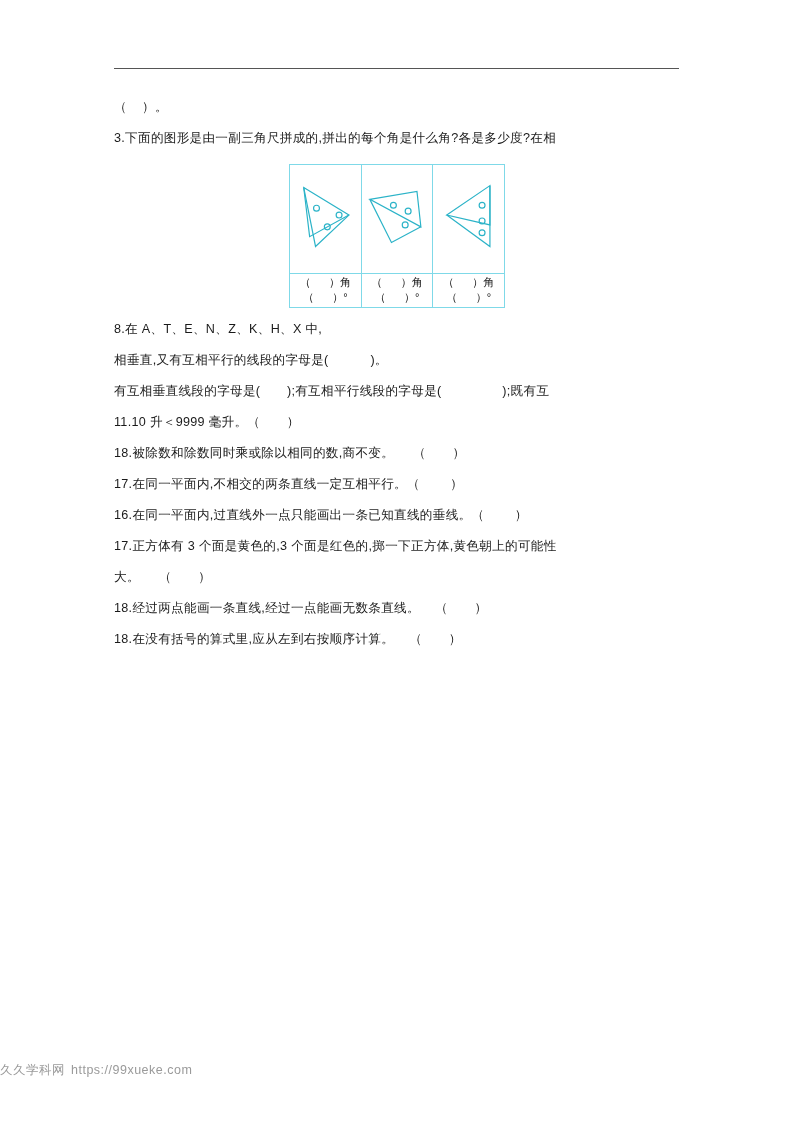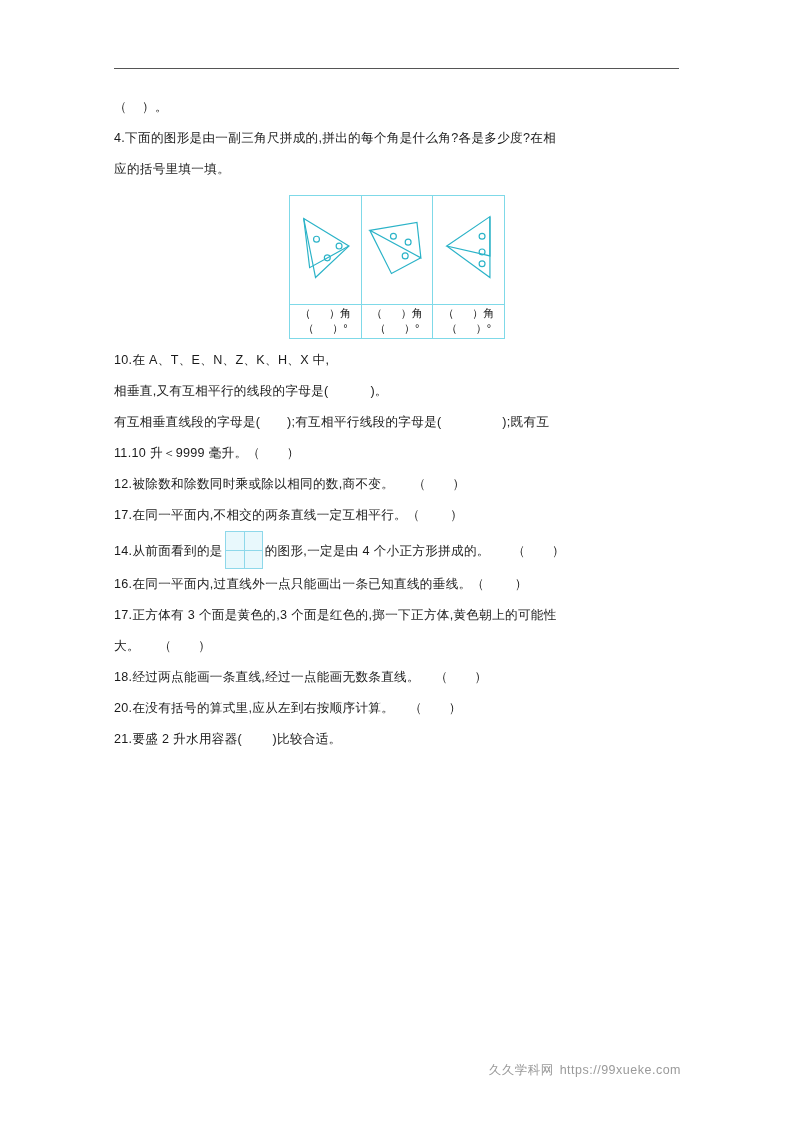--- a/index.html
+++ b/index.html
@@ -103,39 +103,38 @@
   }
   .mini-grid::after {
     top: 50%; left: 0; height: 1px; width: 100%;
   }
 
   .footer {
     position: absolute;
     left: 0;
     top: 1062px;
     width: 681px;
-    text-align: right;
+    text-align: left;
     font-size: 12.5px;
     color: #9a9a9a;
     letter-spacing: 0.5px;
   }
   .footer .site { margin-left: 6px; }
 </style>
 </head>
 <body>
 
 <div class="page">
 
   <div class="top-rule"></div>
 
   <div class="content">
 
     <p class="line blk">（    ）。</p>
-    <p class="line blk">4.下面的图形是由一副三角尺拼成的,拼出的每个角是什么角?各是多少度?在相</p>
-    <p class="line blk">应的括号里填一填。</p>
+    <p class="line blk">3.下面的图形是由一副三角尺拼成的,拼出的每个角是什么角?各是多少度?在相</p>
 
     <div class="figure-wrap">
       <div class="figure">
         <div class="fig-cells">
 
           <div class="fig-cell">
             <svg viewBox="0 0 72 108">
               <g fill="none" stroke="#2bb3c8" stroke-width="1.2">
                 <polygon points="14,22 60,50 20,72"></polygon>
                 <polyline points="14,22 26,82 60,50"></polyline>
@@ -182,35 +181,33 @@
             <div>（      ）°</div>
           </div>
           <div class="fig-ans-cell">
             <div>（      ）角</div>
             <div>（      ）°</div>
           </div>
         </div>
       </div>
     </div>
 
-    <p class="line blk">10.在 A、T、E、N、Z、K、H、X 中,</p>
+    <p class="line blk">8.在 A、T、E、N、Z、K、H、X 中,</p>
     <p class="line blk">相垂直,又有互相平行的线段的字母是(           )。</p>
     <p class="line blk">有互相垂直线段的字母是(       );有互相平行线段的字母是(                );既有互</p>
     <p class="line blk">11.10 升＜9999 毫升。（       ）</p>
-    <p class="line blk">12.被除数和除数同时乘或除以相同的数,商不变。     （       ）</p>
+    <p class="line blk">18.被除数和除数同时乘或除以相同的数,商不变。     （       ）</p>
     <p class="line blk">17.在同一平面内,不相交的两条直线一定互相平行。（        ）</p>
 
-    <p class="line blk"><span>14.从前面看到的是</span><span class="mini-grid"></span><span>的图形,一定是由 4 个小正方形拼成的。      （       ）</span></p>
 
     <p class="line blk">16.在同一平面内,过直线外一点只能画出一条已知直线的垂线。（        ）</p>
     <p class="line blk">17.正方体有 3 个面是黄色的,3 个面是红色的,掷一下正方体,黄色朝上的可能性</p>
     <p class="line blk">大。     （       ）</p>
     <p class="line blk">18.经过两点能画一条直线,经过一点能画无数条直线。    （       ）</p>
-    <p class="line blk">20.在没有括号的算式里,应从左到右按顺序计算。    （       ）</p>
-    <p class="line blk">21.要盛 2 升水用容器(        )比较合适。</p>
+    <p class="line blk">18.在没有括号的算式里,应从左到右按顺序计算。    （       ）</p>
 
   </div>
 
   <div class="footer">
     <span>久久学科网</span><span class="site">https://99xueke.com</span>
   </div>
 
 </div>
 
 </body></html>

